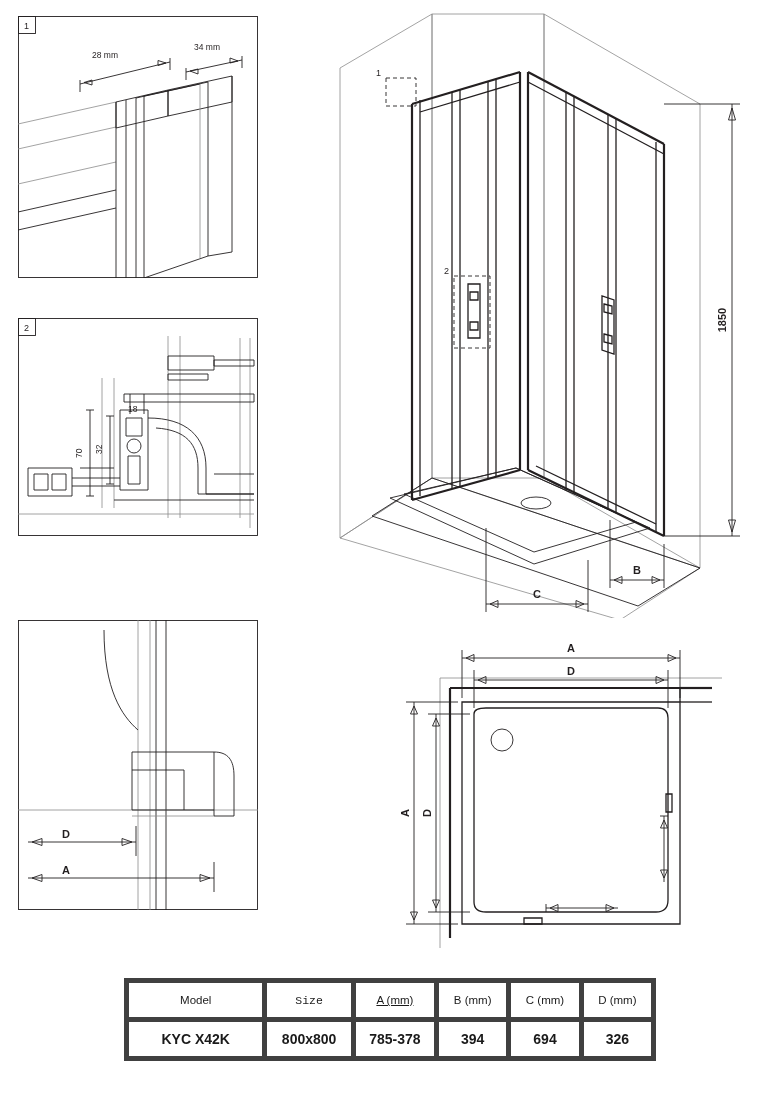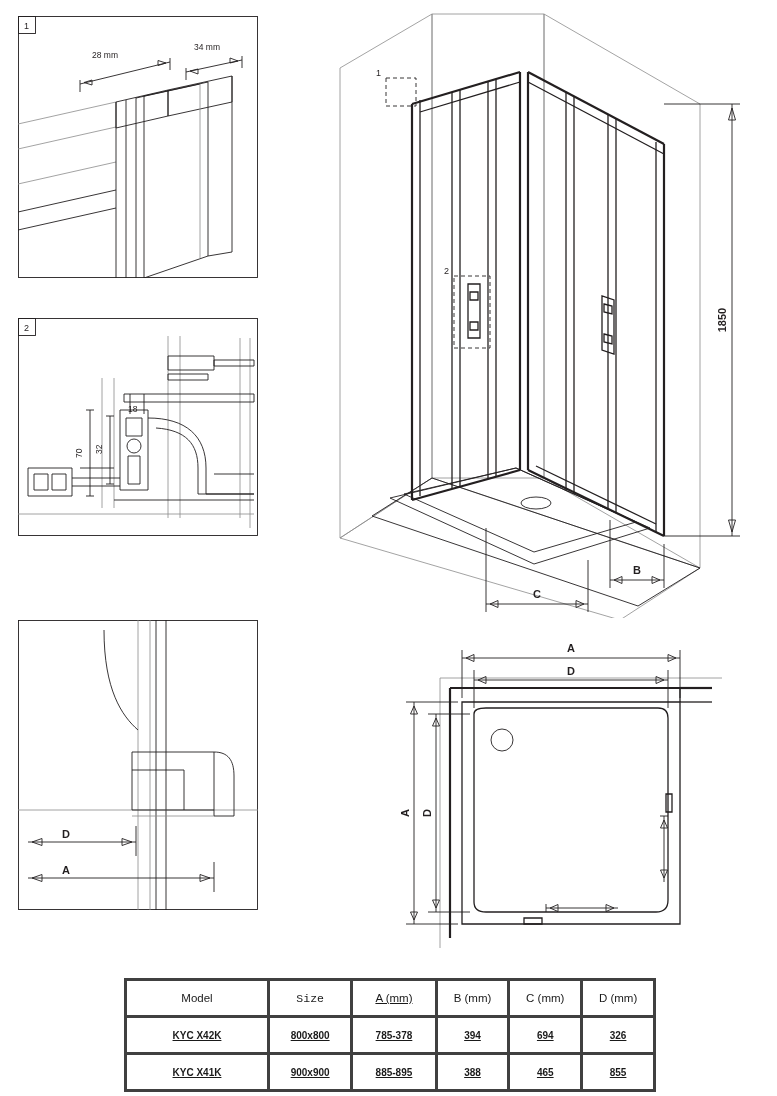--- a/index.html
+++ b/index.html
@@ -42,34 +42,33 @@
     left: 124px;
     top: 978px;
     width: 532px;
   }
   table.spec {
     border-collapse: collapse;
     width: 532px;
     font-size: 11.5px;
   }
   table.spec th, table.spec td {
-    border: 3px solid #404040;
+    border: 5px solid #404040;
     height: 34px;
     padding: 0 6px;
     text-align: center;
     vertical-align: middle;
     font-weight: normal;
   }
   table.spec thead th {
     font-weight: normal;
   }
   table.spec tbody td {
     font-weight: bold;
-    font-size: 10px;
-    text-decoration: underline;
+    font-size: 14px;
   }
   table.spec tbody td.model {
     font-weight: bold;
     text-align: center;
   }
   .col-model { width: 166px; }
   .col-size { width: 80px; font-family: Liberation Mono, monospace; }
   .col-a { width: 86px; text-decoration: underline; }
   .col-b { width: 70px; }
   .col-c { width: 70px; }
@@ -353,25 +352,17 @@
       </thead>
       <tbody>
         <tr>
           <td class="model">KYC X42K</td>
           <td>800x800</td>
           <td>785-378</td>
           <td>394</td>
           <td>694</td>
           <td>326</td>
         </tr>
-        <tr>
-          <td class="model">KYC X41K</td>
-          <td>900x900</td>
-          <td>885-895</td>
-          <td>388</td>
-          <td>465</td>
-          <td>855</td>
-        </tr>
       </tbody>
     </table>
   </div>
 
 </div>
 
 </body></html>

